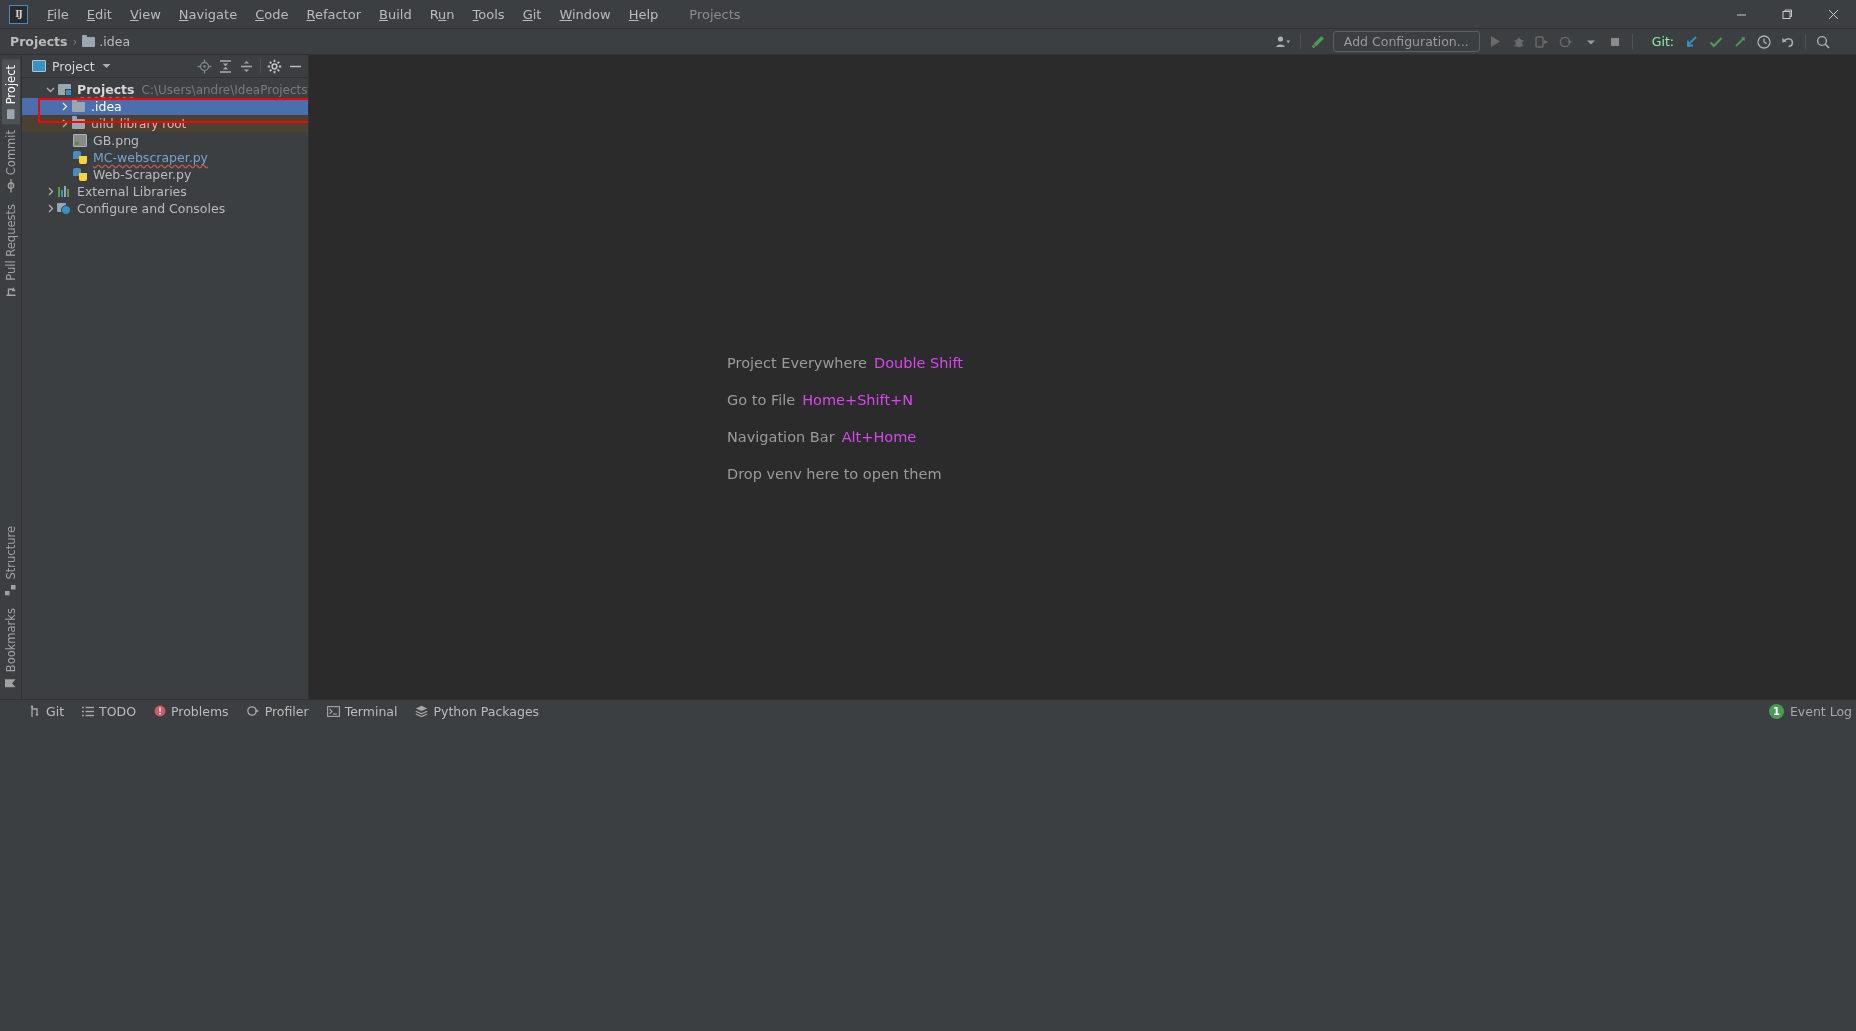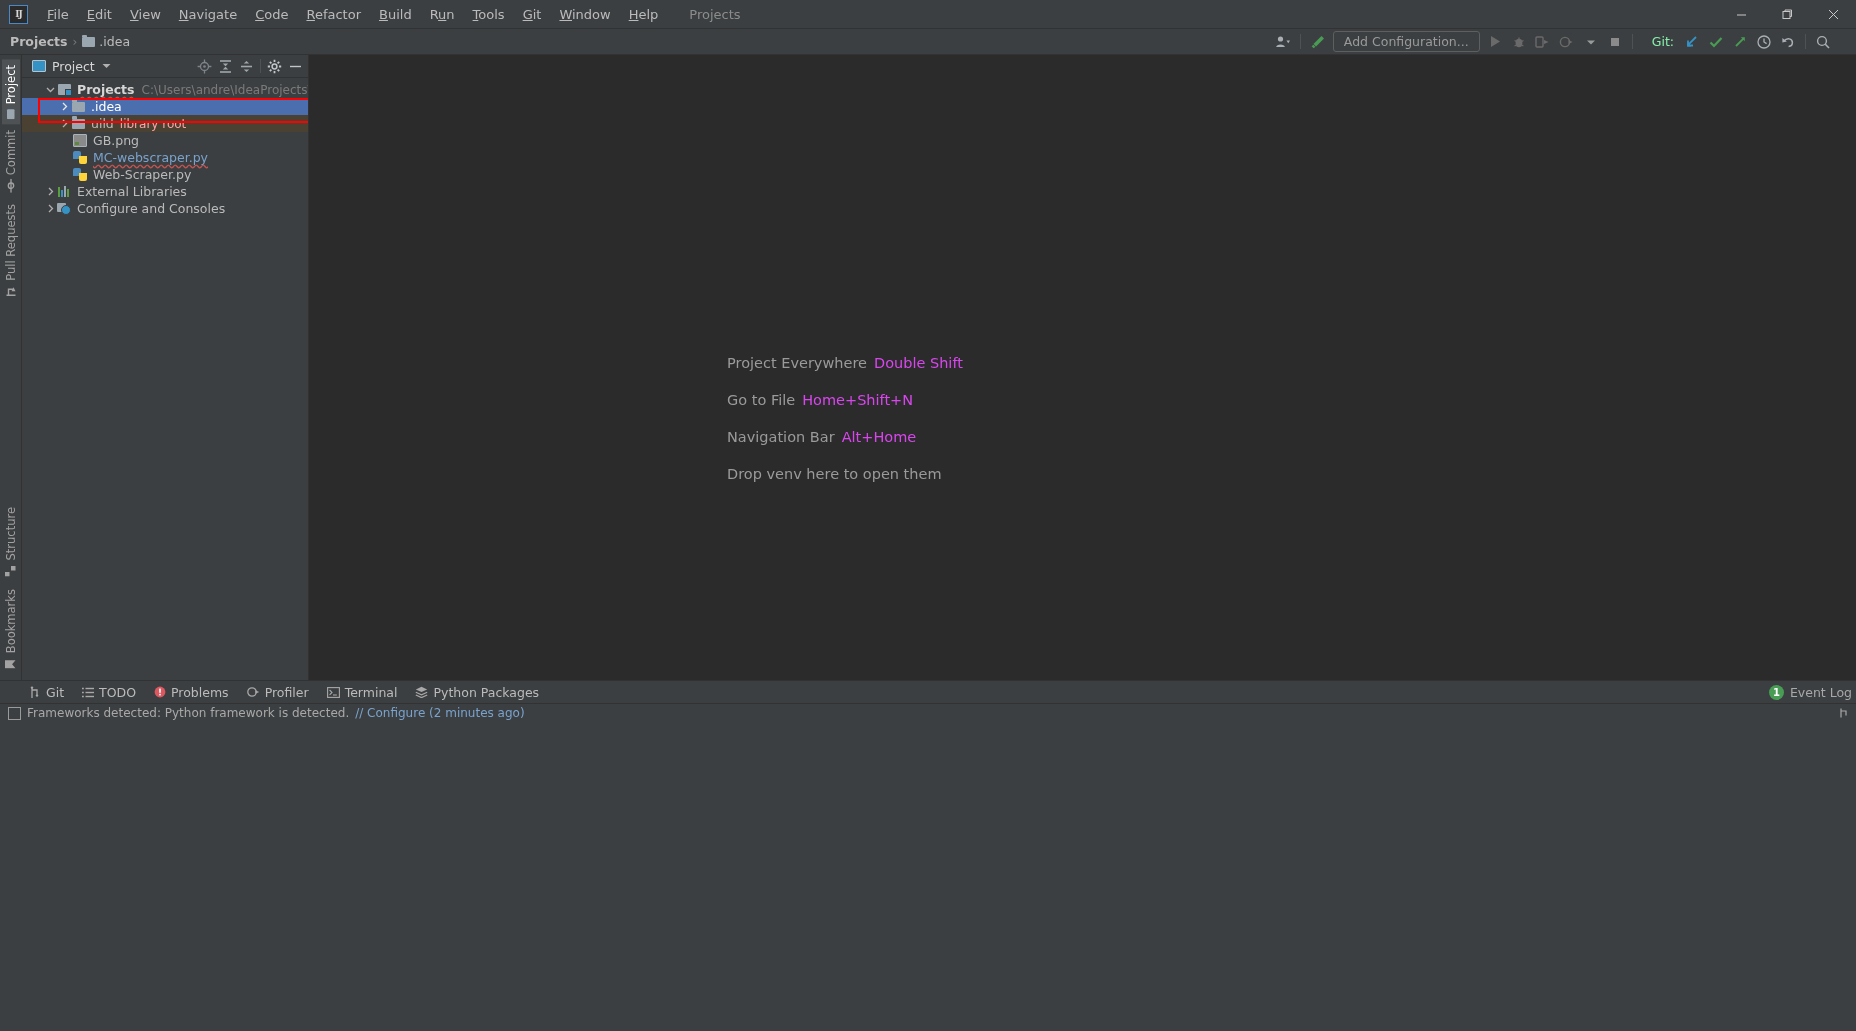--- a/index.html
+++ b/index.html
@@ -579,26 +579,14 @@
       </span>
       <span>Python Packages</span>
     </div>
 
     <div class="br-right">
       <span class="badge">1</span>
       <span style="color:#a8a8a8;font-size:12.5px;">Event Log</span>
     </div>
   </div>
 
-  <div class="statusbar">
-    <span class="sb-ico"></span>
-    <span class="sb-text">Frameworks detected: Python framework is detected.</span>
-    <span class="sb-link">// Configure (2 minutes ago)</span>
-    <div class="sb-right">
-      <span>
-        <svg width="11" height="12" viewBox="0 0 11 12">
-          <path d="M2 1.5 V10.5 M2 4 H7 V8.5" stroke="#a8a8a8" stroke-width="1.2" fill="none"></path>
-        </svg>
-      </span>
-    </div>
-  </div>
 
 </div>
 
 </body></html>

